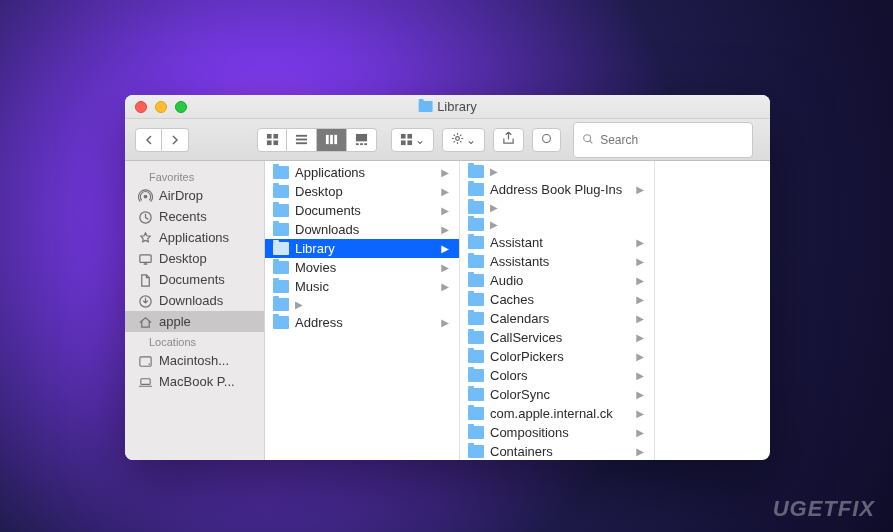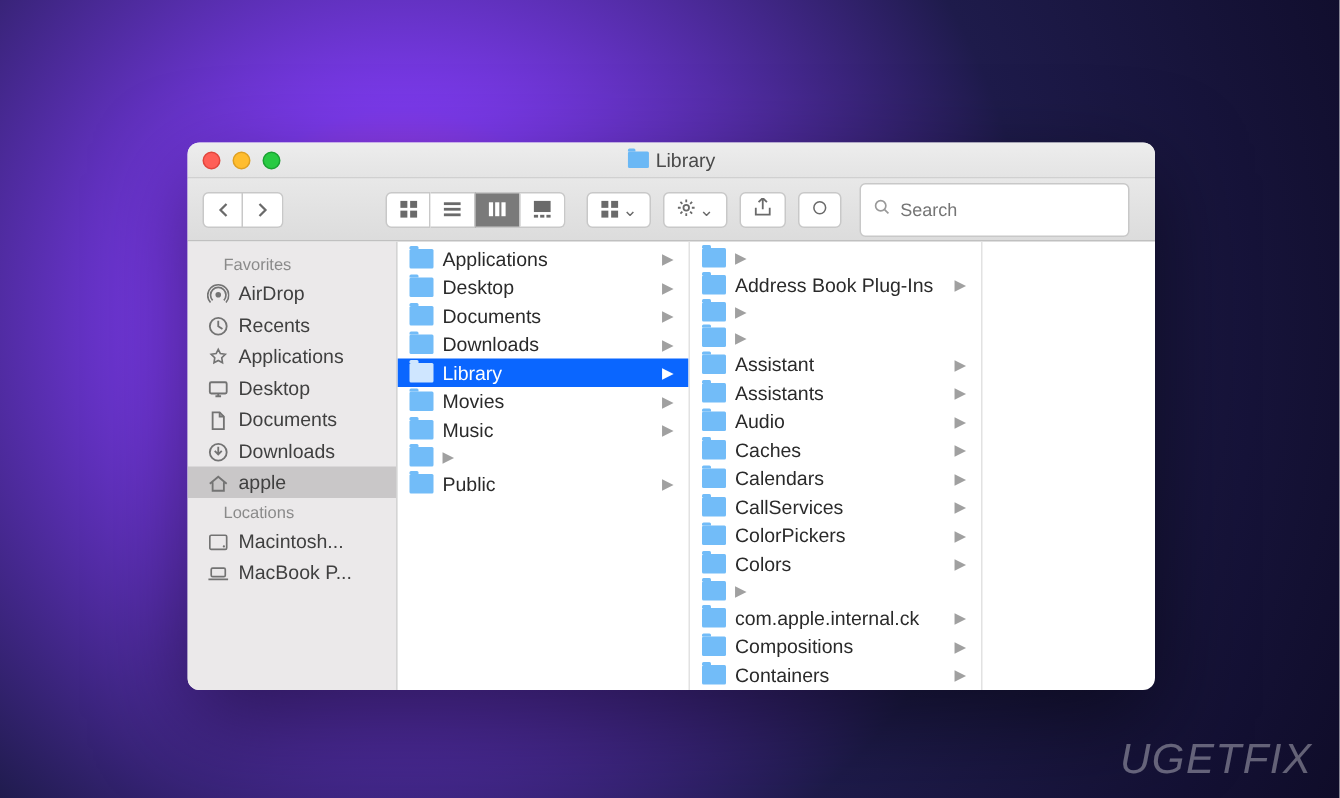--- a/index.html
+++ b/index.html
@@ -158,22 +158,22 @@
     .col-item.selected .folder-icon { background: #cfe6ff; }
     .col-item.selected .folder-icon::before { background: #cfe6ff; }
     .col-item .label { flex: 1; white-space: nowrap; overflow: hidden; text-overflow: ellipsis; }
     .col-item .arrow { color: #a0a0a0; font-size: 10px; }
     .col-item.selected .arrow { color: #fff; }
     .watermark {
       position: absolute;
       bottom: 10px;
       right: 18px;
       color: rgba(255,255,255,0.35);
-      font-size: 28px;
-      font-weight: 400;
+      font-size: 22px;
+      font-weight: 700;
       letter-spacing: 1px;
       font-style: italic;
     }
   </style>
 </head>
 <body>
 
 <div class="window">
   <div class="titlebar">
     <div class="traffic-lights">
@@ -401,21 +401,21 @@
             <span class="folder-icon"></span>
             <span class="label">Music</span>
             <span class="arrow">▶</span>
           </div>
           <div class="col-item">
             <span class="folder-icon"></span>
             <span class="arrow">▶</span>
           </div>
           <div class="col-item">
             <span class="folder-icon"></span>
-            <span class="label">Public</span>
+            <span class="label">Address</span>
             <span class="arrow">▶</span>
           </div>
         </div>
         <div class="column">
           <div class="col-item">
             <span class="folder-icon"></span>
             <span class="arrow">▶</span>
           </div>
           <div class="col-item">
             <span class="folder-icon"></span>
@@ -465,20 +465,21 @@
             <span class="label">ColorPickers</span>
             <span class="arrow">▶</span>
           </div>
           <div class="col-item">
             <span class="folder-icon"></span>
             <span class="label">Colors</span>
             <span class="arrow">▶</span>
           </div>
           <div class="col-item">
             <span class="folder-icon"></span>
+            <span class="label">ColorSync</span>
             <span class="arrow">▶</span>
           </div>
           <div class="col-item">
             <span class="folder-icon"></span>
             <span class="label">com.apple.internal.ck</span>
             <span class="arrow">▶</span>
           </div>
           <div class="col-item">
             <span class="folder-icon"></span>
             <span class="label">Compositions</span>

